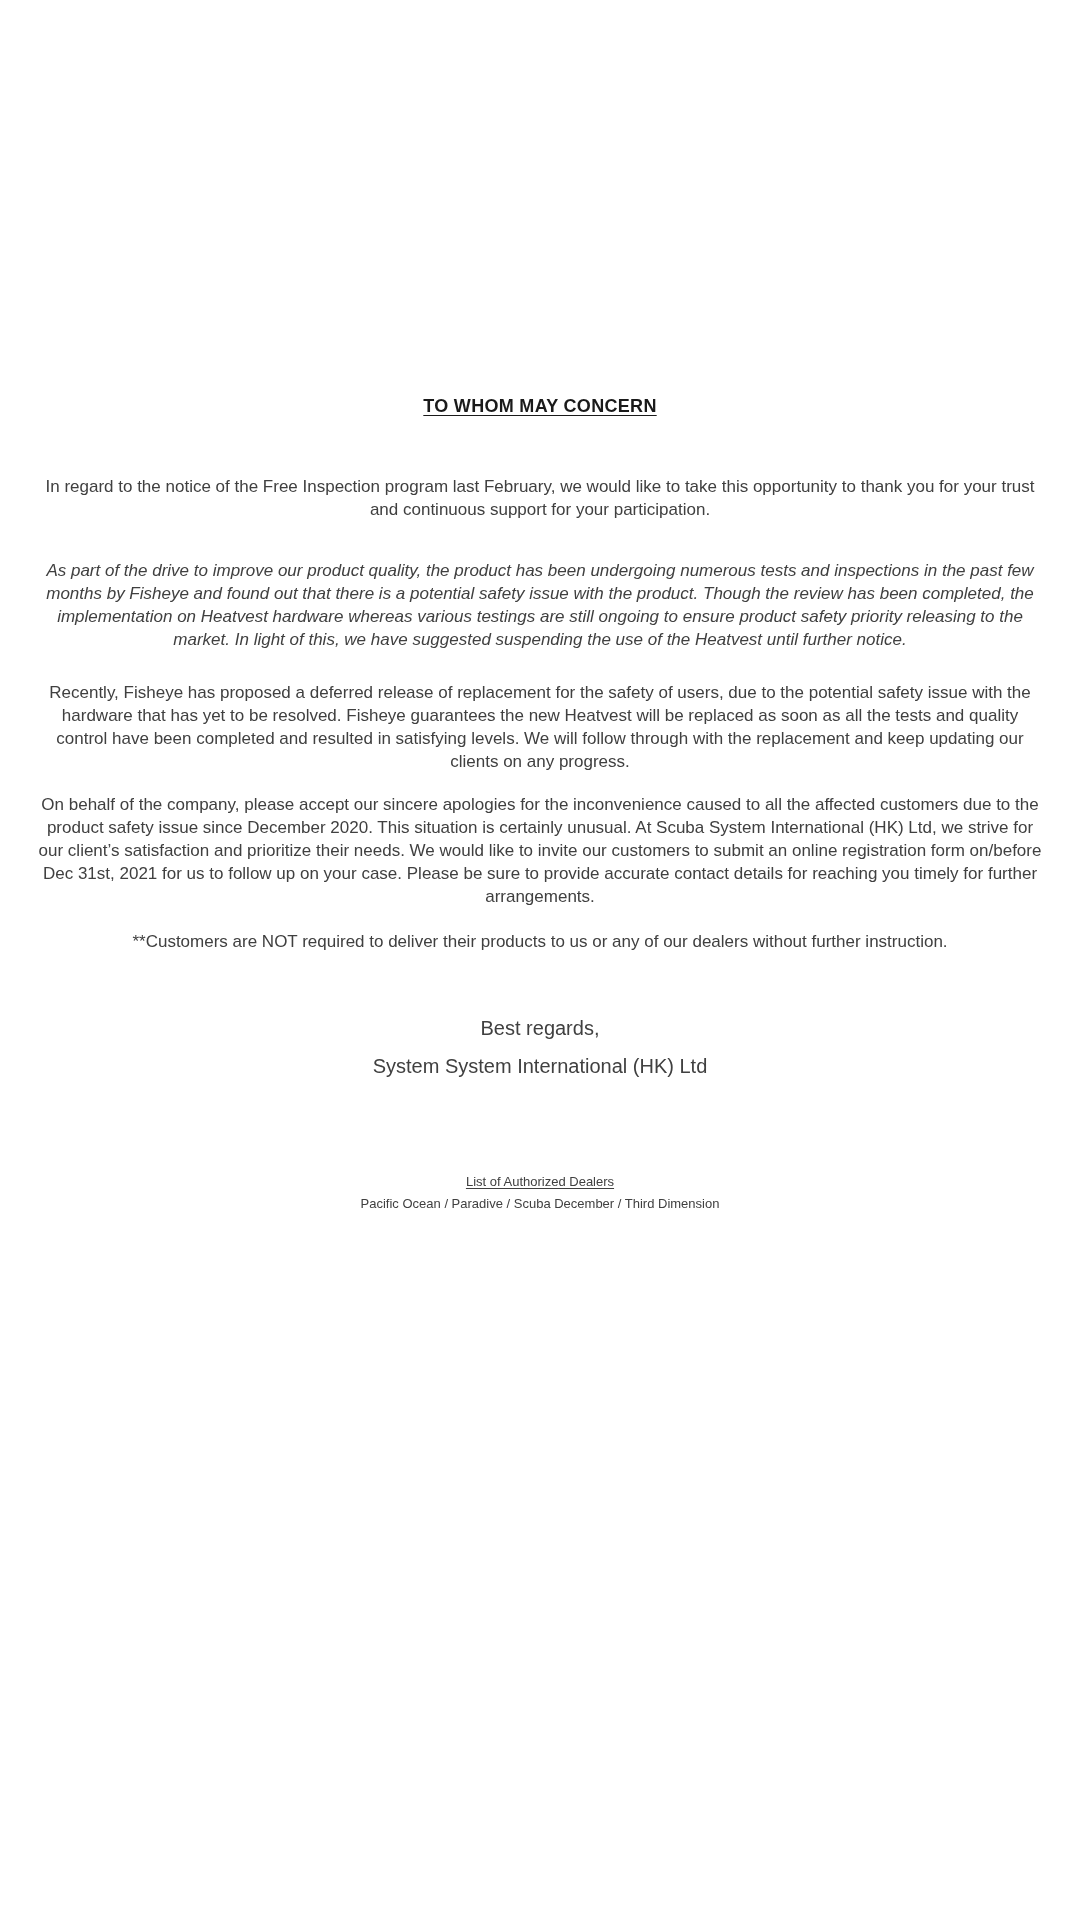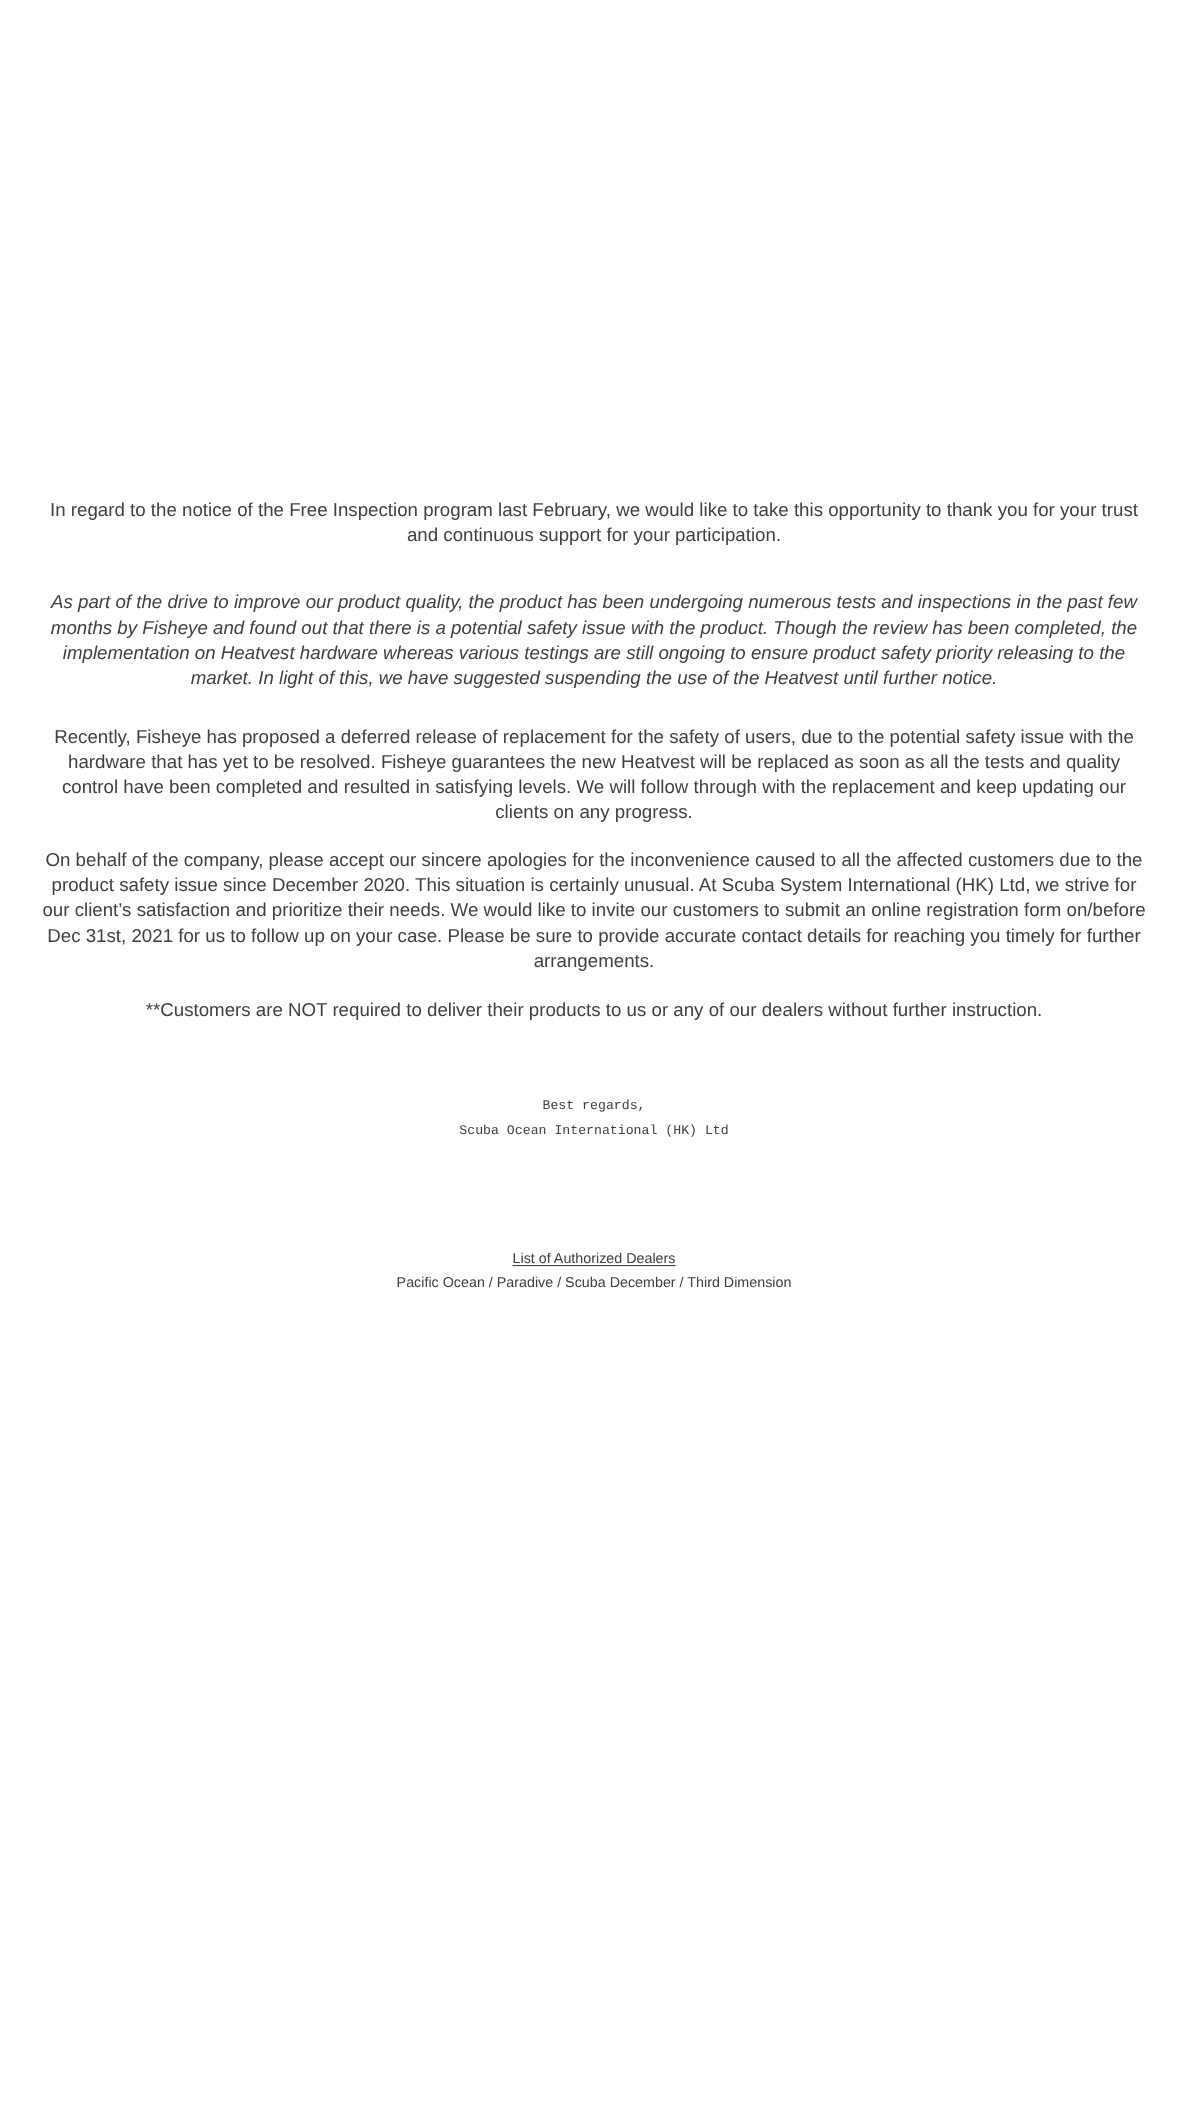--- a/index.html
+++ b/index.html
@@ -43,48 +43,49 @@
     font-weight: 400;
     color: var(--body-text);
   }
   .p1 { margin-top: 57px; }
   .p2 { margin-top: 38px; font-style: italic; }
   .p3 { margin-top: 30px; }
   .p4 { margin-top: 20px; }
   .note { margin-top: 22px; }
   .p5 { margin-top: 53px; }
   .closing { margin-top: 64px; }
-  .closing p { margin: 0; font-size: 12px; line-height: 23px; color: var(--body-text); font-family: Liberation Mono, monospace; }
+  .closing p { margin: 15px; font-size: 20px; line-height: 23px; color: var(--body-text); }
   .dealers { margin-top: 93px; }
   .dealers p { margin: 0; font-size: 13px; line-height: 22px; color: var(--body-text); }
   .dealers .dealers-heading {
     text-decoration: underline;
     text-underline-offset: 2px;
   }
 </style>
 </head>
 <body>
 
 <div class="page">
 
+  <h1 class="letter-title">TO WHOM MAY CONCERN</h1>
 
   <p class="para p1">In regard to the notice of the Free Inspection program last February, we would like to take this opportunity to thank you for your trust and continuous support for your participation.</p>
 
   <p class="para p2">As part of the drive to improve our product quality, the product has been undergoing numerous tests and inspections in the past few months by Fisheye and found out that there is a potential safety issue with the product. Though the review has been completed, the implementation on Heatvest hardware whereas various testings are still ongoing to ensure product safety priority releasing to the market. In light of this, we have suggested suspending the use of the Heatvest until further notice.</p>
 
   <p class="para p3">Recently, Fisheye has proposed a deferred release of replacement for the safety of users, due to the potential safety issue with the hardware that has yet to be resolved. Fisheye guarantees the new Heatvest will be replaced as soon as all the tests and quality control have been completed and resulted in satisfying levels. We will follow through with the replacement and keep updating our clients on any progress.</p>
 
   <p class="para p4">On behalf of the company, please accept our sincere apologies for the inconvenience caused to all the affected customers due to the product safety issue since December 2020. This situation is certainly unusual. At Scuba System International (HK) Ltd, we strive for our client’s satisfaction and prioritize their needs. We would like to invite our customers to submit an online registration form on/before Dec 31st, 2021 for us to follow up on your case.  Please be sure to provide accurate contact details for reaching you timely for further arrangements.</p>
 
   <p class="para note">**Customers are NOT required to deliver their products to us or any of our dealers without further instruction.</p>
 
 
   <div class="closing">
     <p>Best regards,</p>
-    <p>Scuba Ocean International (HK) Ltd</p>
+    <p>System System International (HK) Ltd</p>
   </div>
 
   <div class="dealers">
     <p class="dealers-heading">List of Authorized Dealers</p>
     <p>Pacific Ocean / Paradive / Scuba December / Third Dimension</p>
   </div>
 
 </div>
 
 </body></html>

